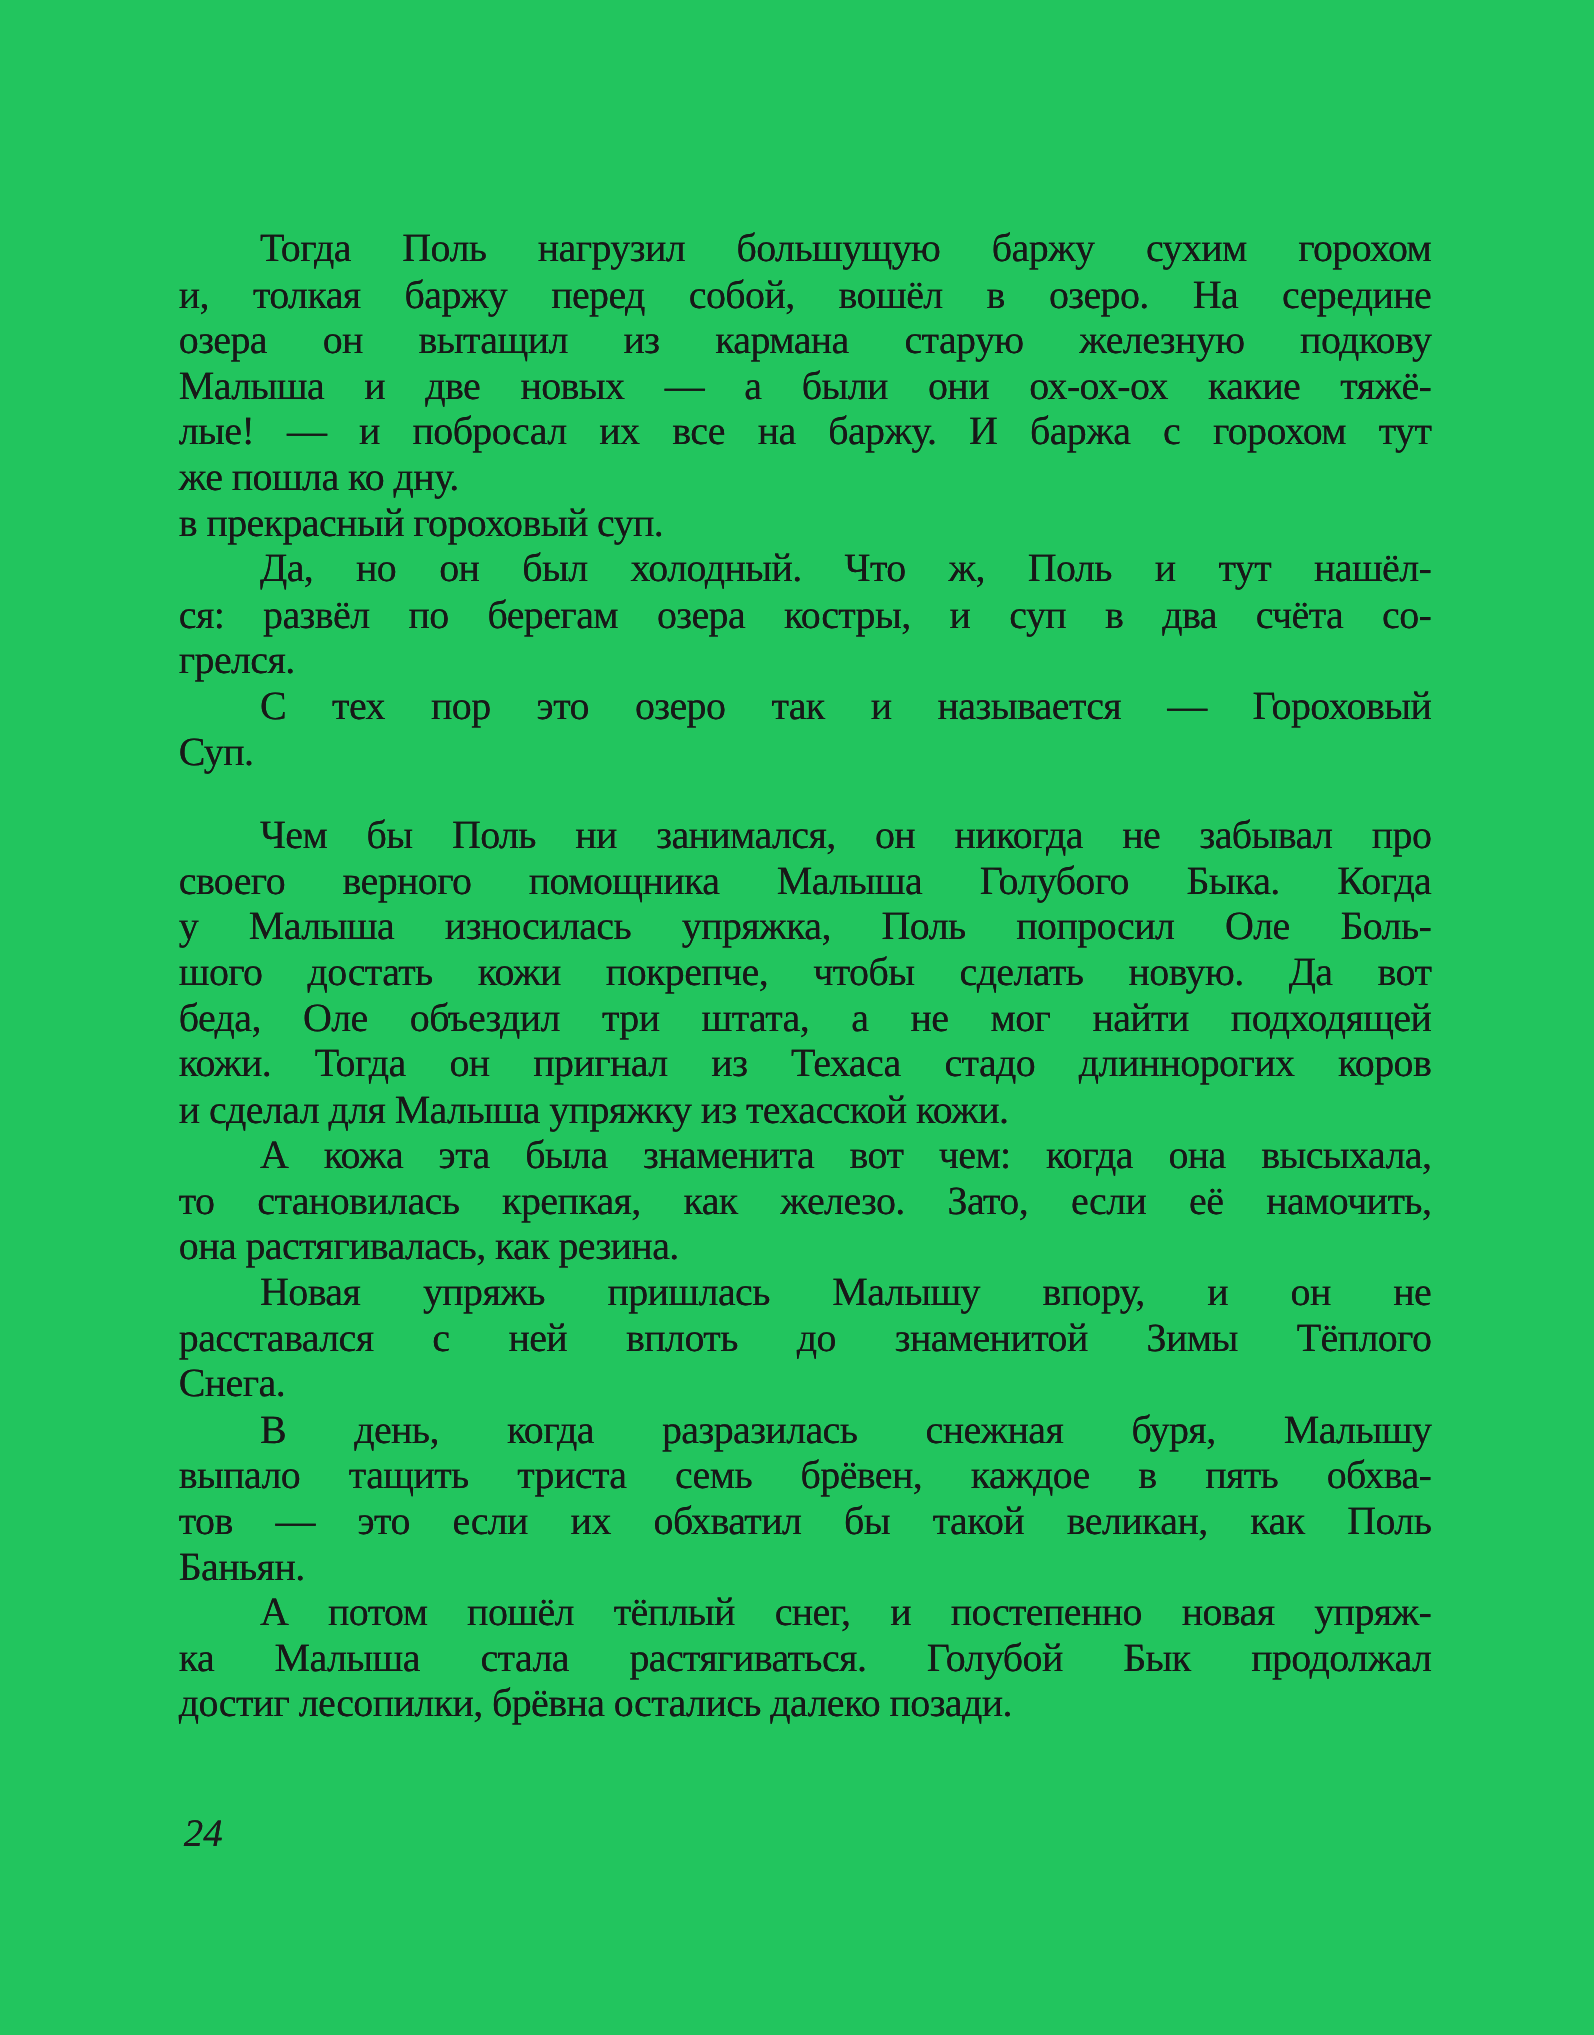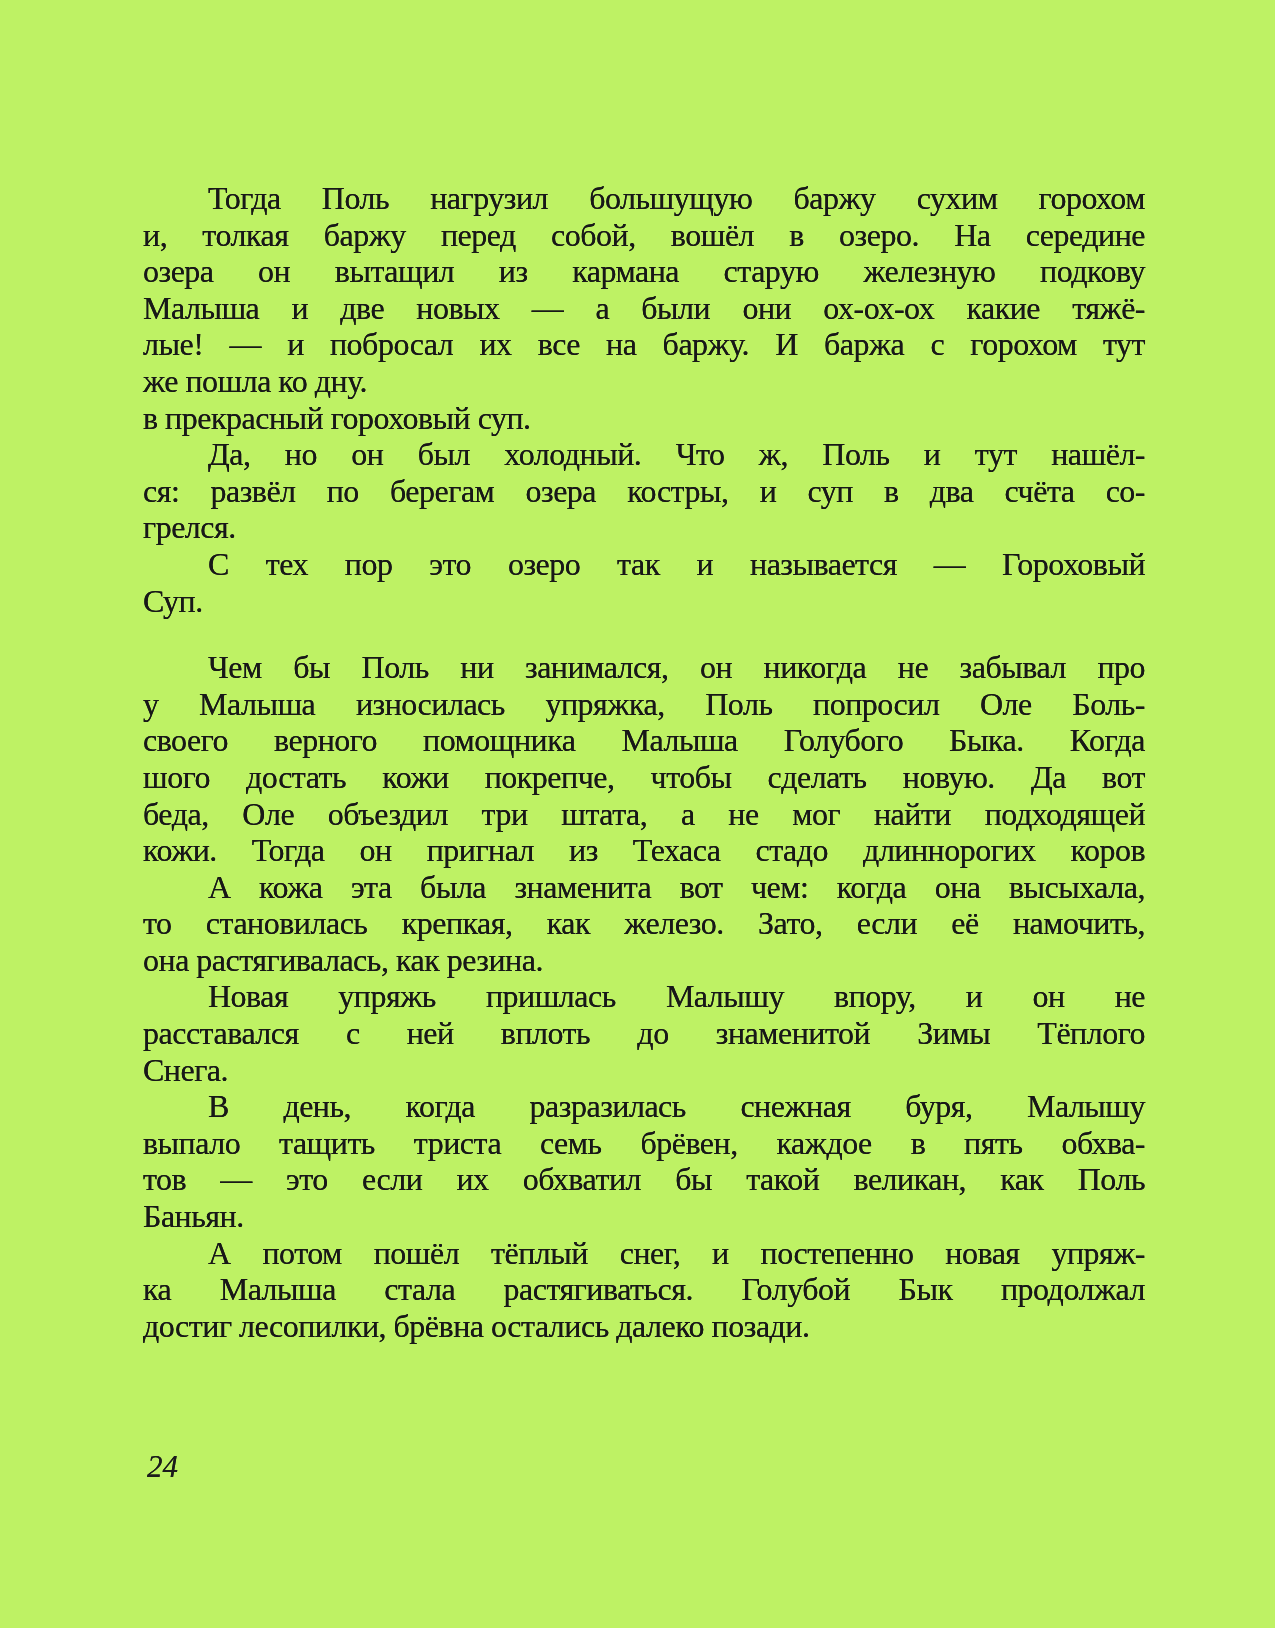--- a/index.html
+++ b/index.html
@@ -11,21 +11,21 @@
     width: 1275px;
     height: 1628px;
     background: #fbfbf9;
     position: relative;
     overflow: hidden;
     font-family: "Liberation Serif", "DejaVu Serif", serif;
   }
   .page {
     position: absolute;
     inset: 0;
-    background: #bef264;
+    background: #22c55e;
   }
   .page-text {
     position: absolute;
     left: 143px;
     top: 180px;
     width: 1002px;
     font-size: 32px;
     line-height: 36.6px;
     letter-spacing: -0.5px;
     color: #181818;
@@ -70,25 +70,26 @@
       <div class="line">лые! — и побросал их все на баржу. И баржа с горохом тут</div>
       <div class="line last">же пошла ко дну.</div>
       <div class="line last">в прекрасный гороховый суп.</div>
       <div class="line indent">Да, но он был холодный. Что ж, Поль и тут нашёл-</div>
       <div class="line">ся: развёл по берегам озера костры, и суп в два счёта со-</div>
       <div class="line last">грелся.</div>
       <div class="line indent">С тех пор это озеро так и называется — Гороховый</div>
       <div class="line last">Суп.</div>
       <div class="section-gap"></div>
       <div class="line indent">Чем бы Поль ни занимался, он никогда не забывал про</div>
+      <div class="line">своего верного помощника Малыша Голубого Быка. Когда</div>
       <div class="line">у Малыша износилась упряжка, Поль попросил Оле Боль-</div>
-      <div class="line">своего верного помощника Малыша Голубого Быка. Когда</div>
       <div class="line">шого достать кожи покрепче, чтобы сделать новую. Да вот</div>
       <div class="line">беда, Оле объездил три штата, а не мог найти подходящей</div>
       <div class="line">кожи. Тогда он пригнал из Техаса стадо длиннорогих коров</div>
+      <div class="line last">и сделал для Малыша упряжку из техасской кожи.</div>
       <div class="line indent">А кожа эта была знаменита вот чем: когда она высыхала,</div>
       <div class="line">то становилась крепкая, как железо. Зато, если её намочить,</div>
       <div class="line last">она растягивалась, как резина.</div>
       <div class="line indent">Новая упряжь пришлась Малышу впору, и он не</div>
       <div class="line">расставался с ней вплоть до знаменитой Зимы Тёплого</div>
       <div class="line last">Снега.</div>
       <div class="line indent">В день, когда разразилась снежная буря, Малышу</div>
       <div class="line">выпало тащить триста семь брёвен, каждое в пять обхва-</div>
       <div class="line">тов — это если их обхватил бы такой великан, как Поль</div>
       <div class="line last">Баньян.</div>

